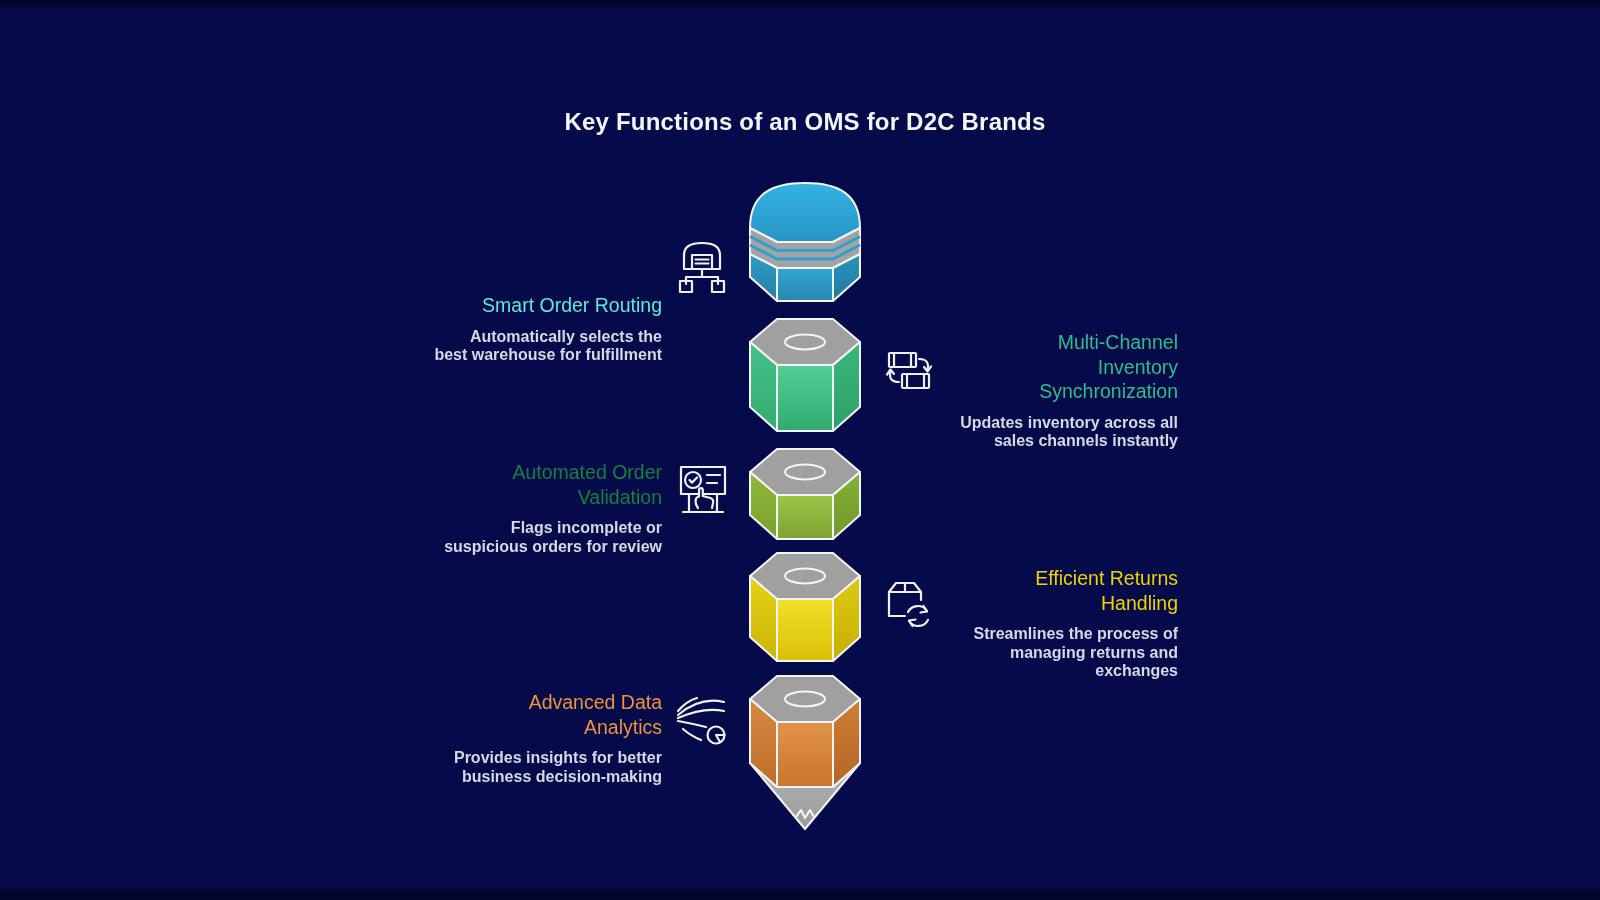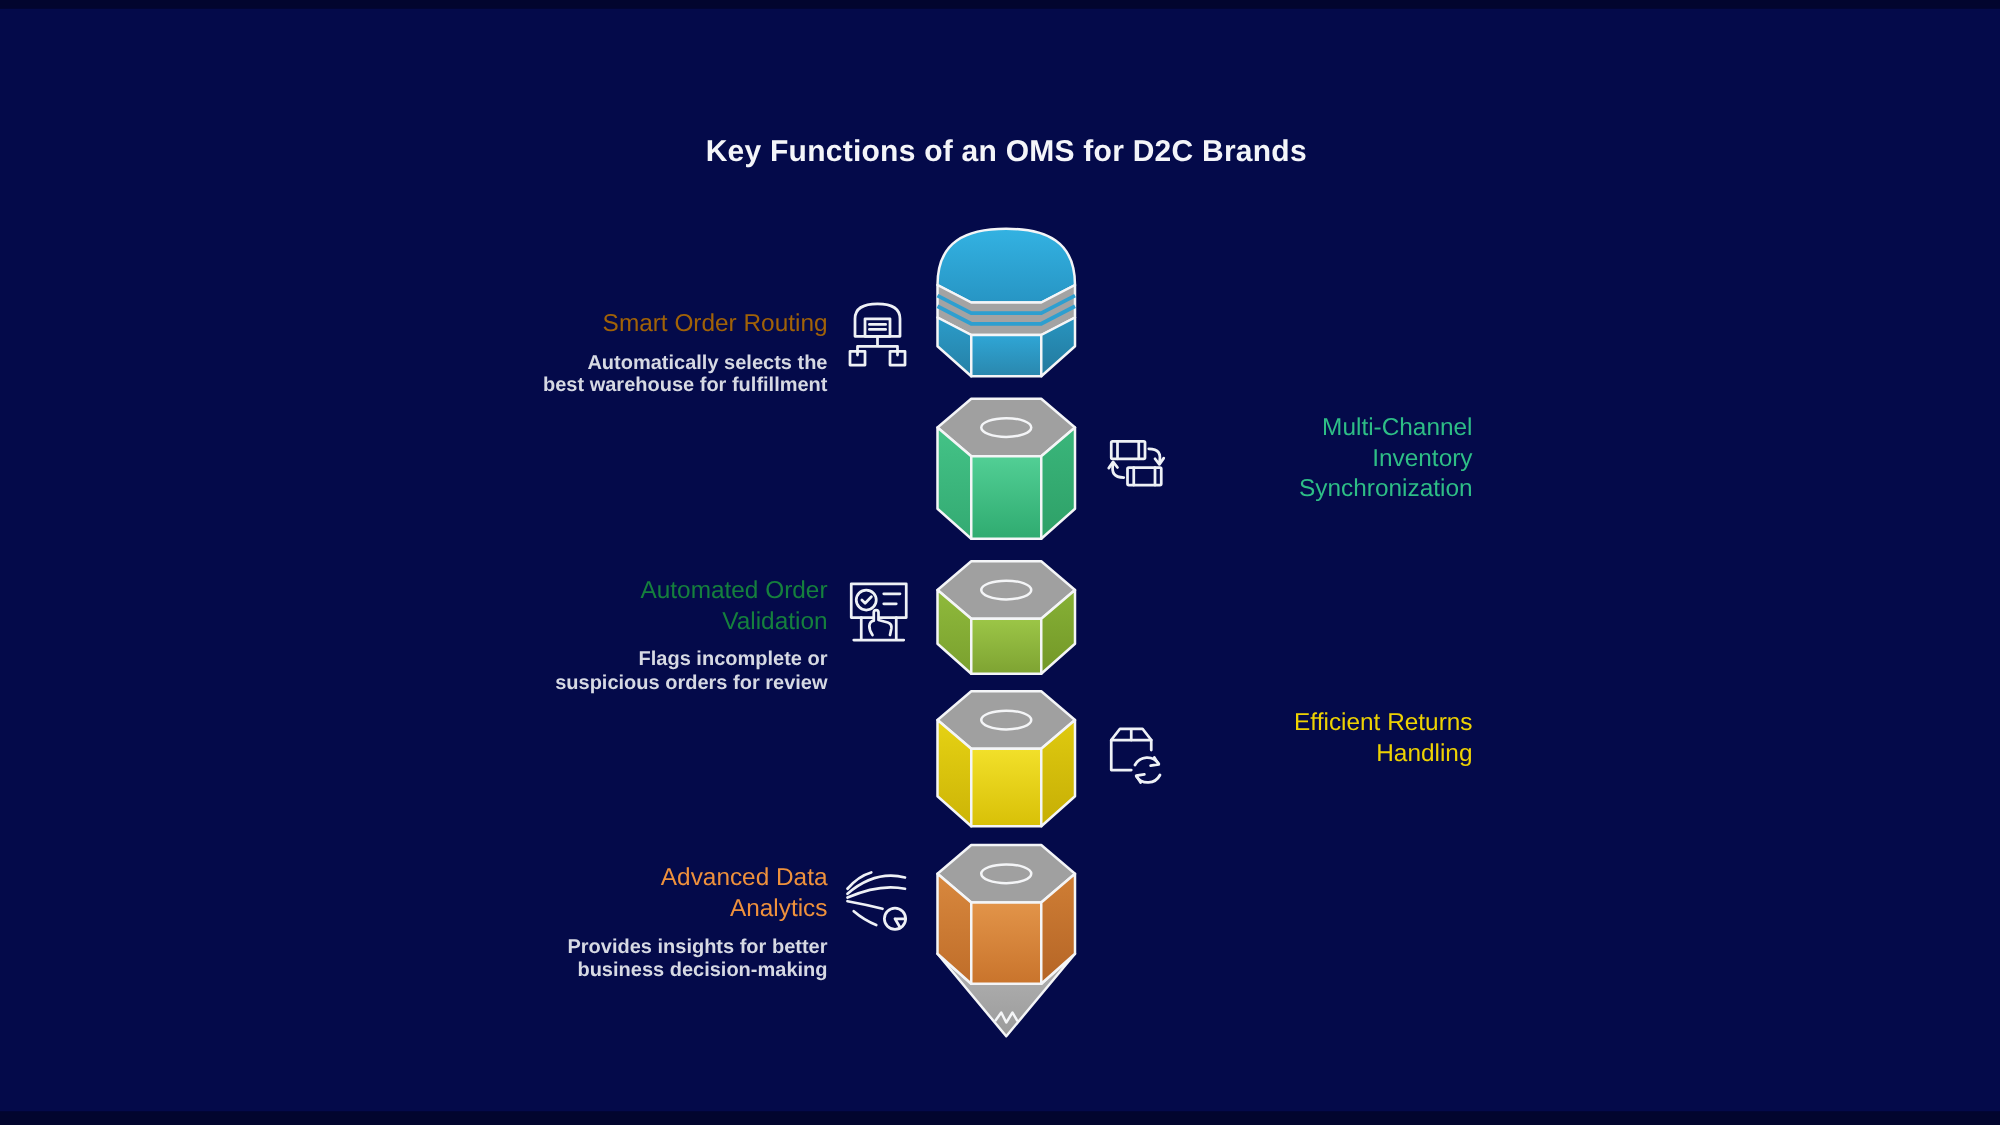--- a/index.html
+++ b/index.html
@@ -173,21 +173,21 @@
     <polyline points="47,142 52,135 56,143 61,135 65,142" fill="none" stroke="#f4f5f7" stroke-width="2" stroke-linejoin="round"></polyline>
     <polygon class="pl" points="1,24 28,1 84,1 111,24 84,47 28,47" fill="#a0a0a0"></polygon>
     <ellipse cx="56" cy="24" rx="20" ry="7.5" fill="none" stroke="#f4f5f7" stroke-width="2"></ellipse>
     <polygon class="pl" points="1,24 28,47 28,112 1,88" fill="url(#gRl)"></polygon>
     <polygon class="pl" points="28,47 84,47 84,112 28,112" fill="url(#gRc)"></polygon>
     <polygon class="pl" points="84,47 111,24 111,88 84,112" fill="url(#gRr)"></polygon>
   </svg>
 </div>
 
 <div class="feature left-side" style="top:247px; right:938px; width:280px;">
-  <span class="heading" style="color: #a16207;">Smart Order Routing</span>
+  <span class="heading" style="color: #5eead4; margin-top: 46px;">Smart Order Routing</span>
   <span class="desc">Automatically selects the
 best warehouse for fulfillment</span>
 </div>
 <div class="icon" style="left:676px; top:238px;">
   <svg width="52" height="58" viewBox="0 0 52 58" class="ic">
     <path d="M8,31 V17 Q8,5 26,5 Q44,5 44,17 V31 Z"></path>
     <rect x="16" y="17" width="20" height="14"></rect>
     <path d="M19.5,21.5 H32.5 M19.5,25.5 H32.5"></path>
     <path d="M26,31 V39 M10,39 H42 M10,39 V43 M42,39 V43"></path>
     <rect x="4" y="43" width="12" height="11"></rect>
@@ -228,37 +228,42 @@
     <path d="M9,35 C16,41 22,44 27,46"></path>
     <circle cx="42" cy="41" r="8.5"></circle>
     <path d="M42,41 h8.5 M42,41 l4.2,7.2"></path>
   </svg>
 </div>
 
 <div class="feature right-side" style="top:330px; left:948px; width:230px;">
   <span class="heading" style="color: rgb(46, 190, 134);">Multi-Channel
 Inventory
 Synchronization</span>
+  <span class="desc">Updates inventory across all
+sales channels instantly</span>
 </div>
 <div class="icon" style="left:884px; top:346px;">
   <svg width="50" height="48" viewBox="0 0 50 48" class="ic">
     <rect x="5" y="7" width="27" height="14" rx="1"></rect>
     <path d="M10,7 V21 M27,7 V21"></path>
     <rect x="18" y="28" width="27" height="14" rx="1"></rect>
     <path d="M23,28 V42 M40,28 V42"></path>
     <path d="M35,13 C43,13 45,17 43.5,24"></path>
     <path d="M40,21 L43.5,25.5 L47,20.5"></path>
     <path d="M15,36 C7,36 5,32 6.5,25"></path>
     <path d="M10,28 L6.5,23.5 L3,28.5"></path>
   </svg>
 </div>
 
 <div class="feature right-side" style="top:566px; left:948px; width:230px;">
   <span class="heading" style="color: rgb(238, 210, 2); margin-left: 44px;">Efficient Returns
 Handling</span>
+  <span class="desc">Streamlines the process of
+managing returns and
+exchanges</span>
 </div>
 <div class="icon" style="left:884px; top:576px;">
   <svg width="50" height="54" viewBox="0 0 50 54" class="ic">
     <path d="M37,24 V16 H5 V40 H21"></path>
     <path d="M5,16 L12,7 H30 L37,16 M21,7 V16"></path>
     <path d="M24,36 a11,11 0 0 1 19,-1"></path>
     <path d="M39.5,30 l3.5,5.5 l-6.5,1"></path>
     <path d="M44,44 a11,11 0 0 1 -19,1"></path>
     <path d="M28.5,50 l-3.5,-5.5 l6.5,-1"></path>
   </svg>

